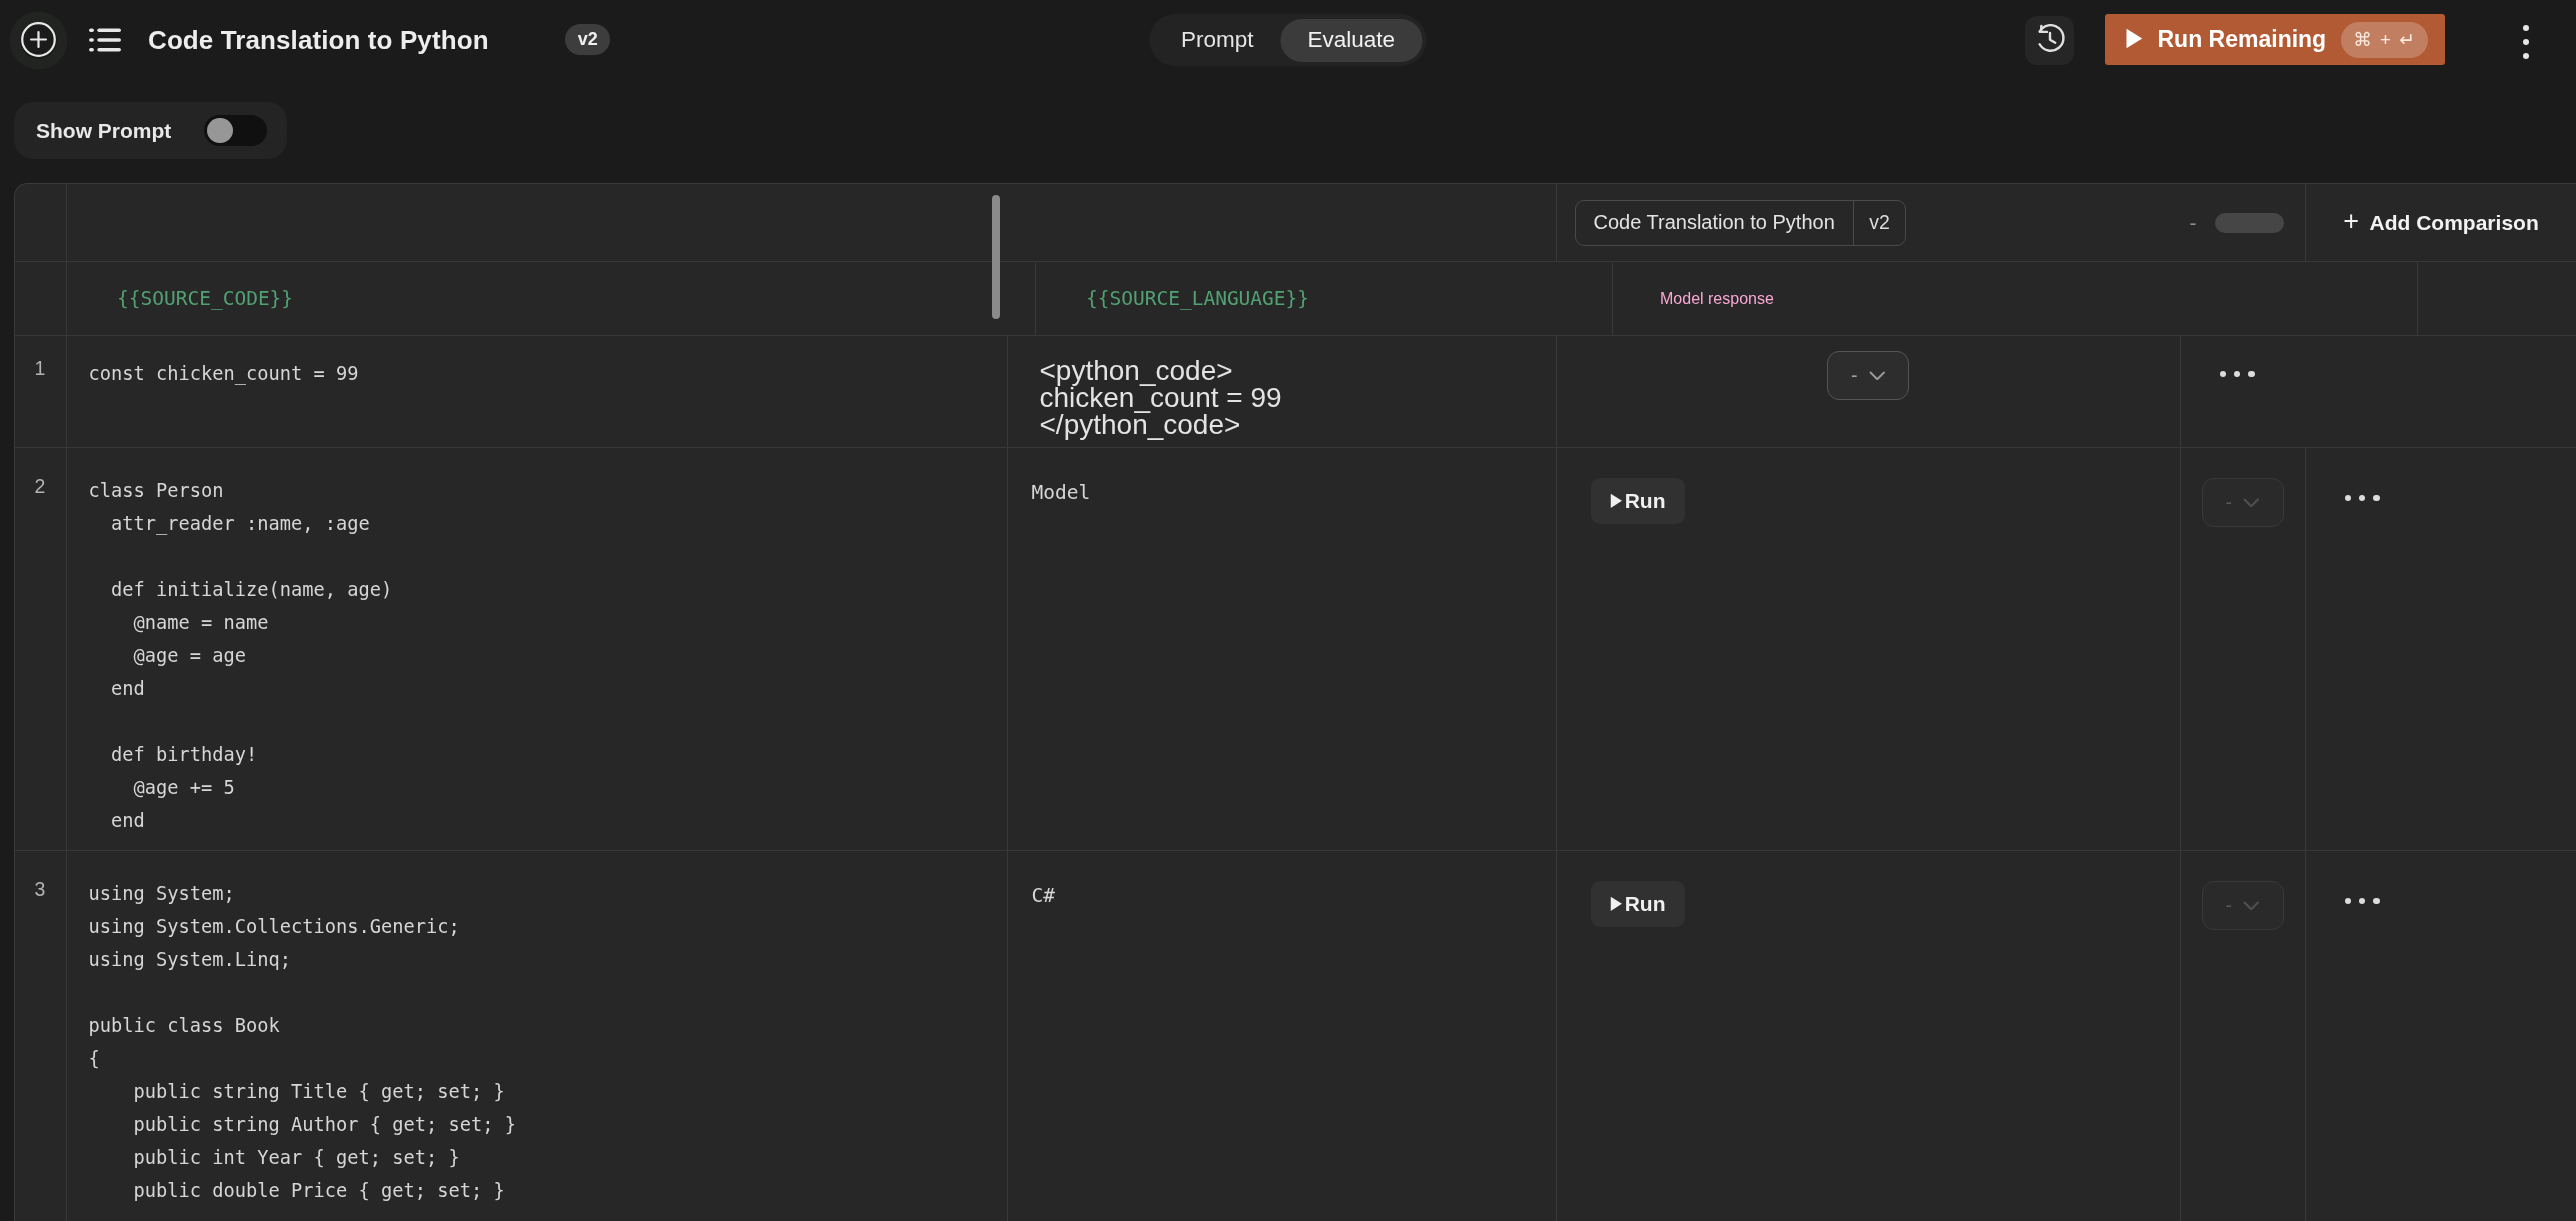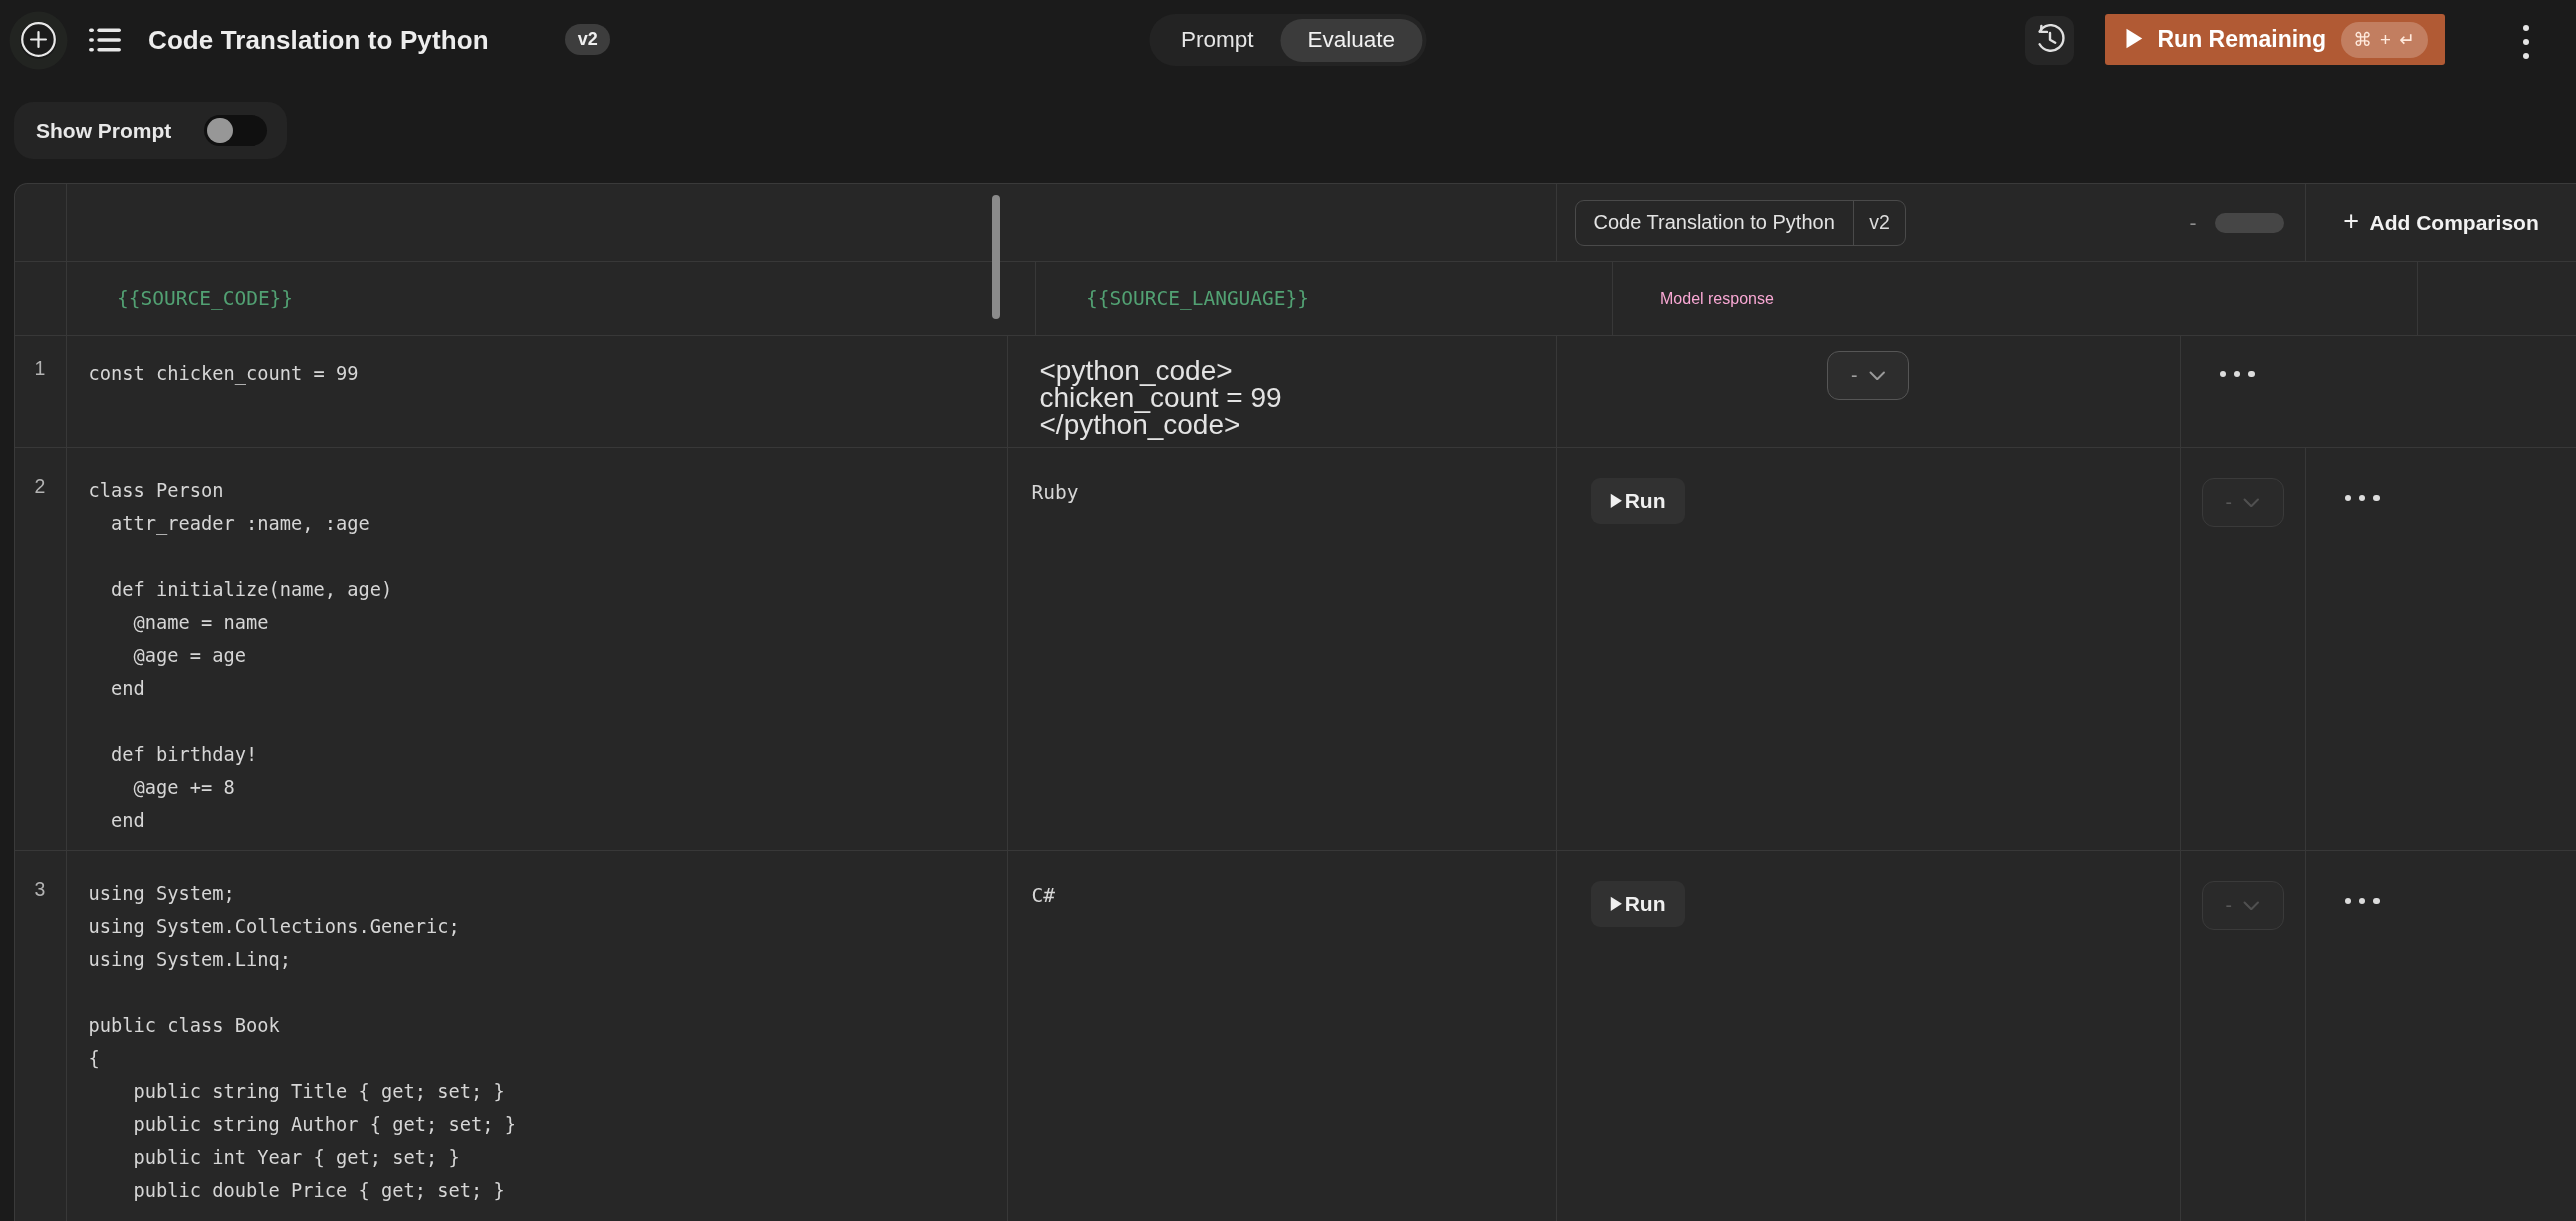--- a/index.html
+++ b/index.html
@@ -257,23 +257,23 @@
     <div class="cell row-num" style="padding-top:27px">2</div>
     <div class="cell code mono" style="padding-top:26px">class Person
   attr_reader :name, :age
 
   def initialize(name, age)
     @name = name
     @age = age
   end
 
   def birthday!
-    @age += 8
+    @age += 5
   end</div>
-    <div class="cell lang mono">Ruby</div>
+    <div class="cell lang mono">Model</div>
     <div class="cell">
       <div class="run-btn">
         <svg width="12.7" height="15.7" viewBox="0 0 17 21">
             <polygon points="1,1 16,10.5 1,20" fill="#f0f0f0"></polygon>
           </svg>
         <span class="txt">Run</span>
       </div>
     </div>
     <div class="cell grade-cell">
       <div class="grade-dd disabled">

